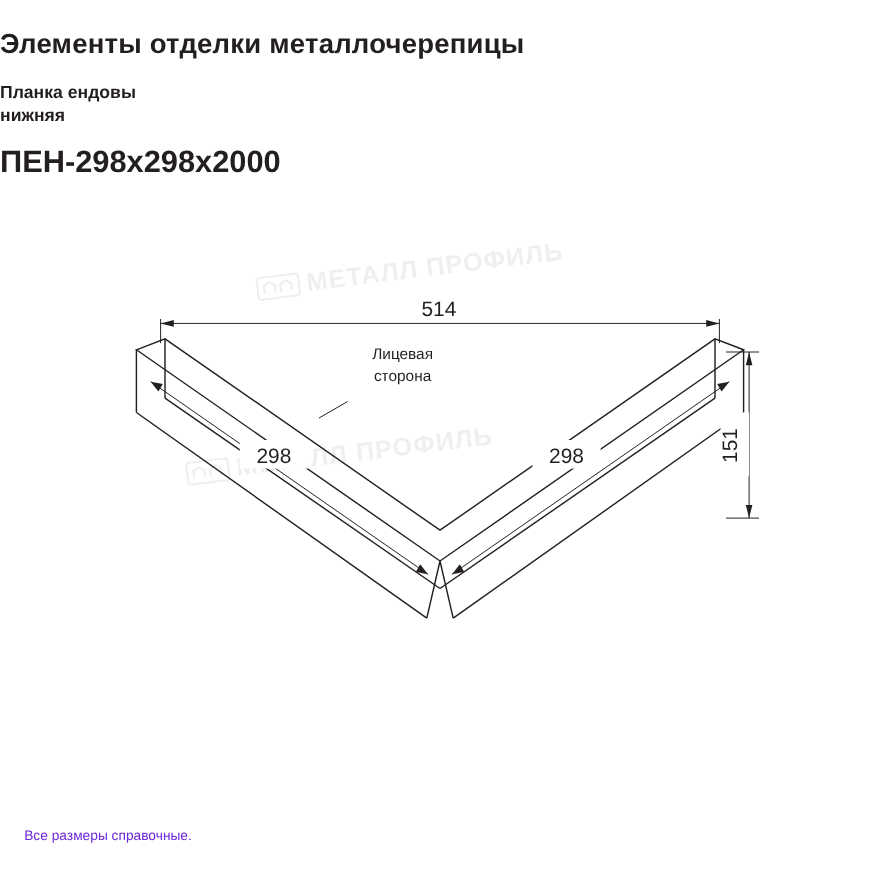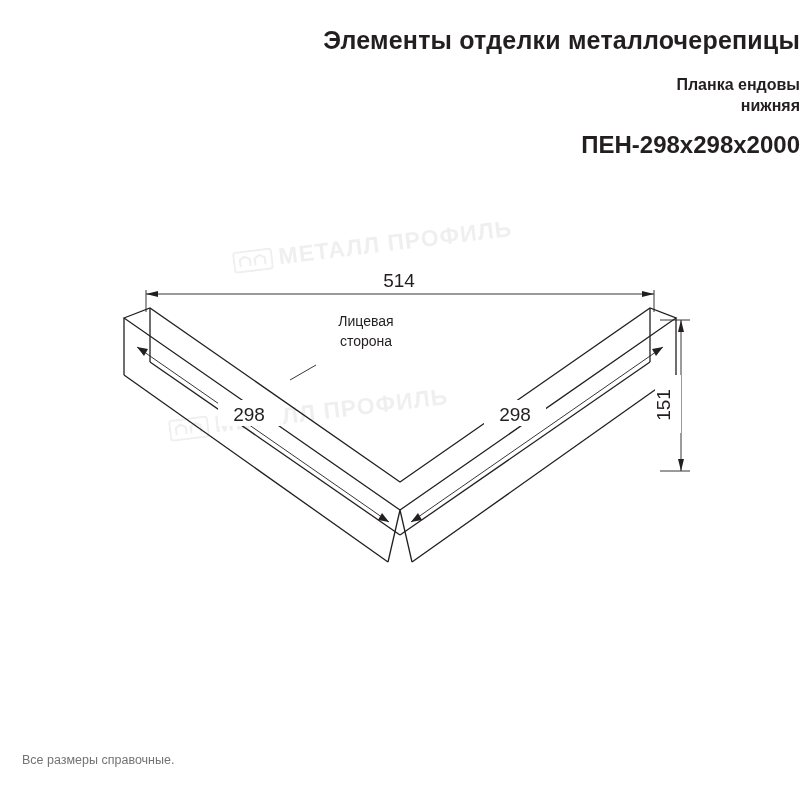--- a/index.html
+++ b/index.html
@@ -20,55 +20,55 @@
     position: absolute;
     inset: 0;
     width: 800px;
     height: 800px;
   }
   .title-block {
     position: absolute;
     top: 26px;
     left: 0;
     width: 800px;
-    text-align: right;
+    text-align: left;
   }
   .title-main {
     font-size: 25px;
     font-weight: bold;
     letter-spacing: 0.2px;
     line-height: 1.15;
     white-space: nowrap;
   }
   .title-sub {
     margin-top: 19px;
     font-size: 16px;
     font-weight: bold;
     line-height: 1.35;
   }
   .title-code {
     margin-top: 14px;
-    font-size: 24px;
+    font-size: 28px;
     font-weight: bold;
   }
   .drawing {
     position: absolute;
     top: 190px;
     left: 0;
     width: 724px;
     height: 420px;
   }
   .footer {
     position: absolute;
     left: 22px;
     bottom: 30px;
     width: 700px;
     font-size: 12.5px;
     line-height: 1.55;
-    color: #737373;
+    color: #6d28d9;
   }
   .footer div {
     white-space: nowrap;
   }
   .wm {
     position: absolute;
     opacity: 0.09;
     color: #555;
     font-weight: bold;
     font-size: 23px;

